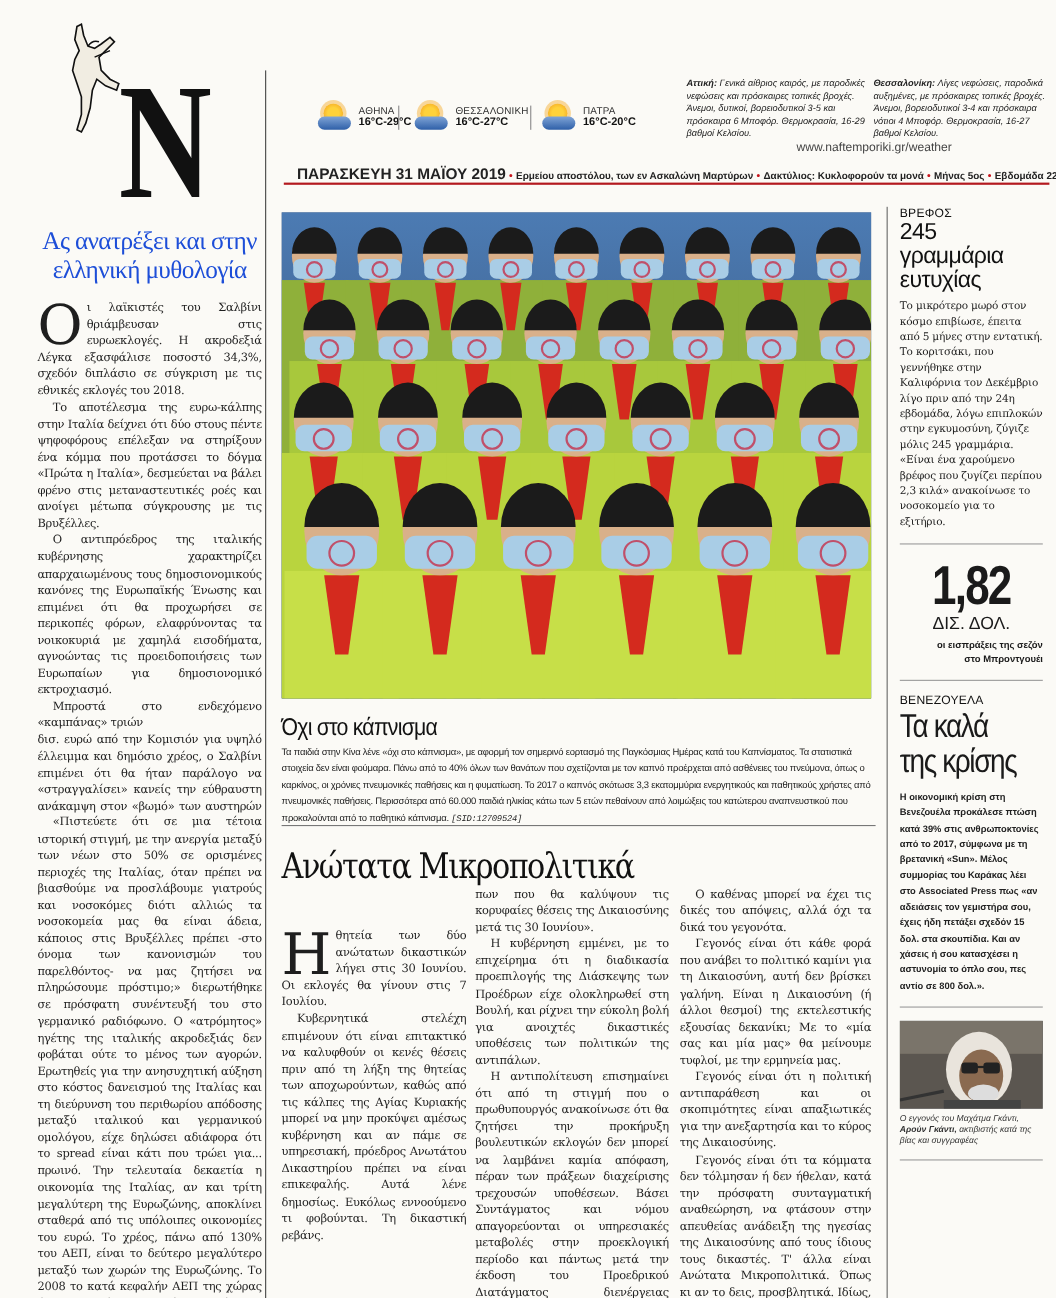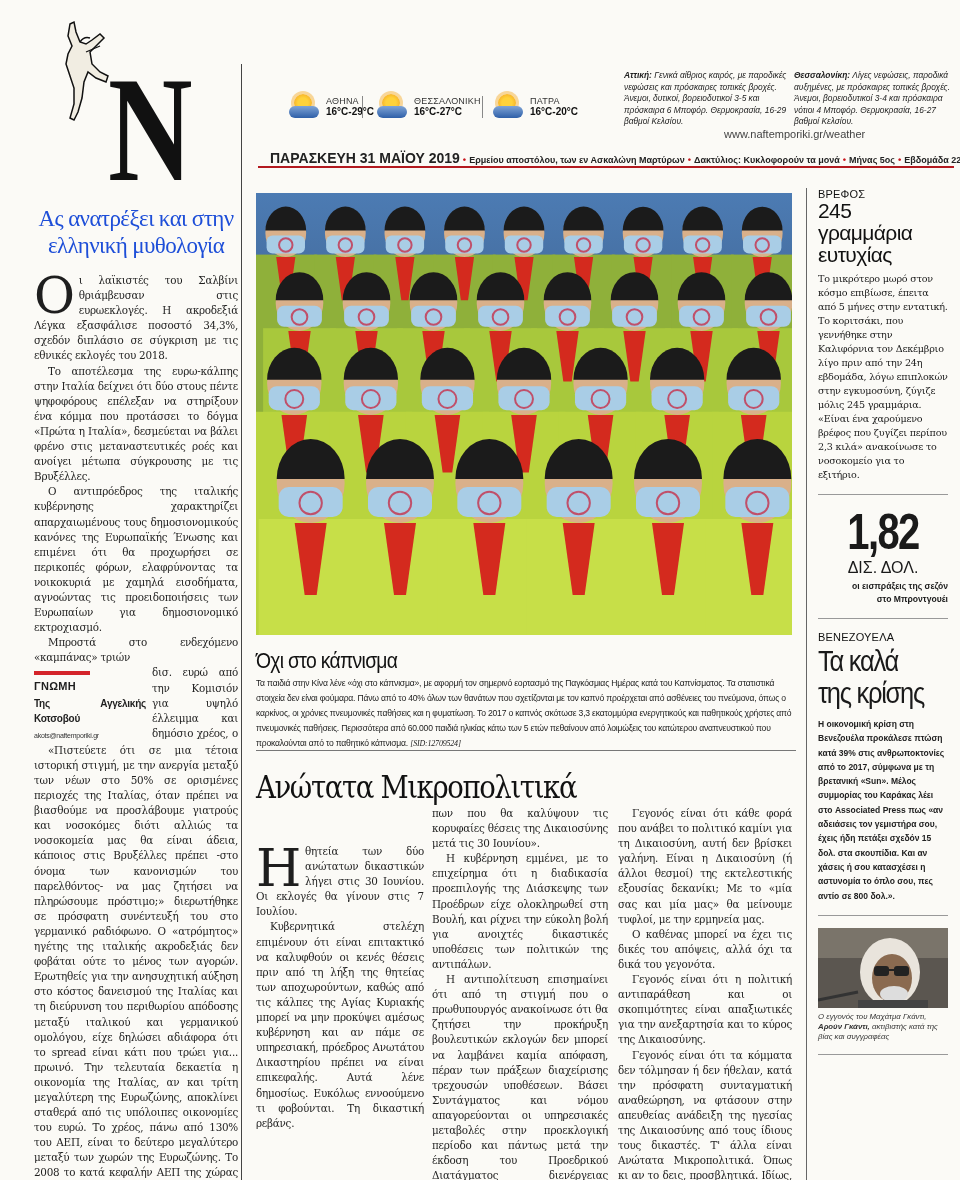--- a/index.html
+++ b/index.html
@@ -149,26 +149,20 @@
 <div id="red-rule"></div>
 
 <div id="left-col">
   <h1 id="left-title">Ας ανατρέξει και στην ελληνική μυθολογία</h1>
   <div id="left-body" class="body-text">
     <p class="first"><span class="dropcap">Ο</span><span>ι λαϊκιστές του Σαλβίνι θριάμβευσαν στις ευρωεκλογές. Η ακροδεξιά Λέγκα εξασφάλισε ποσοστό 34,3%, σχεδόν διπλάσιο σε σύγκριση με τις εθνικές εκλογές του 2018.</span></p>
     <p>Το αποτέλεσμα της ευρω-κάλπης στην Ιταλία δείχνει ότι δύο στους πέντε ψηφοφόρους επέλεξαν να στηρίξουν ένα κόμμα που προτάσσει το δόγμα «Πρώτα η Ιταλία», δεσμεύεται να βάλει φρένο στις μεταναστευτικές ροές και ανοίγει μέτωπα σύγκρουσης με τις Βρυξέλλες.</p>
     <p>Ο αντιπρόεδρος της ιταλικής κυβέρνησης χαρακτηρίζει απαρχαιωμένους τους δημοσιονομικούς κανόνες της Ευρωπαϊκής Ένωσης και επιμένει ότι θα προχωρήσει σε περικοπές φόρων, ελαφρύνοντας τα νοικοκυριά με χαμηλά εισοδήματα, αγνοώντας τις προειδοποιήσεις των Ευρωπαίων για δημοσιονομικό εκτροχιασμό.</p>
     <p>Μπροστά στο ενδεχόμενο «καμπάνας» τριών</p>
     <div style="display:flex; gap:6px;">
-      <div class="byline" style="width:112px; flex:none;">
-        <div class="bar"></div>
-        <div class="kind">ΓΝΩΜΗ</div>
-        <div class="author">Της Αγγελικής Κοτσοβού</div>
-        <div class="email">akots@naftemporiki.gr</div>
-      </div>
       <p style="text-indent:0; flex:1; max-height:75px; overflow:hidden;">δισ. ευρώ από την Κομισιόν για υψηλό έλλειμμα και δημόσιο χρέος, ο Σαλβίνι επιμένει ότι θα ήταν παράλογο να «στραγγαλίσει» κανείς την εύθραυστη ανάκαμψη στον «βωμό» των αυστηρών ευρωπαϊκών κανόνων.</p>
     </div>
     <p>«Πιστεύετε ότι σε μια τέτοια ιστορική στιγμή, με την ανεργία μεταξύ των νέων στο 50% σε ορισμένες περιοχές της Ιταλίας, όταν πρέπει να βιασθούμε να προσλάβουμε γιατρούς και νοσοκόμες διότι αλλιώς τα νοσοκομεία μας θα είναι άδεια, κάποιος στις Βρυξέλλες πρέπει -στο όνομα των κανονισμών του παρελθόντος- να μας ζητήσει να πληρώσουμε πρόστιμο;» διερωτήθηκε σε πρόσφατη συνέντευξή του στο γερμανικό ραδιόφωνο. Ο «ατρόμητος» ηγέτης της ιταλικής ακροδεξιάς δεν φοβάται ούτε το μένος των αγορών. Ερωτηθείς για την ανησυχητική αύξηση στο κόστος δανεισμού της Ιταλίας και τη διεύρυνση του περιθωρίου απόδοσης μεταξύ ιταλικού και γερμανικού ομολόγου, είχε δηλώσει αδιάφορα ότι το spread είναι κάτι που τρώει για... πρωινό. Την τελευταία δεκαετία η οικονομία της Ιταλίας, αν και τρίτη μεγαλύτερη της Ευρωζώνης, αποκλίνει σταθερά από τις υπόλοιπες οικονομίες του ευρώ. Το χρέος, πάνω από 130% του ΑΕΠ, είναι το δεύτερο μεγαλύτερο μεταξύ των χωρών της Ευρωζώνης. Το 2008 το κατά κεφαλήν ΑΕΠ της χώρας ήταν σχεδόν 6% πάνω από τον ευρωπαϊκό μέσο όρο, ενώ τώρα είναι 6% κάτω.</p>
 
   </div>
 </div>
 
 <div id="photo">
   <svg viewBox="0 0 536 442" preserveAspectRatio="none">
     <defs>
@@ -419,42 +413,42 @@
           <rect x="469.3333333333333" y="294" width="64" height="30" rx="10" fill="#a9cde6"></rect>
           <circle cx="501.3333333333333" cy="310" r="11.200000000000001" fill="none" stroke="#c0506a" stroke-width="2"></circle>
         </g>
       </g>
   </svg>
 </div>
 
 <div id="photo-title">Όχι στο κάπνισμα</div>
 <div id="photo-caption">
   <span>Τα παιδιά στην Κίνα λένε «όχι στο κάπνισμα», με αφορμή τον σημερινό εορτασμό της Παγκόσμιας Ημέρας κατά του Καπνίσματος. Τα στατιστικά στοιχεία δεν είναι φούμαρα. Πάνω από το 40% όλων των θανάτων που σχετίζονται με τον καπνό προέρχεται από ασθένειες του πνεύμονα, όπως ο καρκίνος, οι χρόνιες πνευμονικές παθήσεις και η φυματίωση. Το 2017 ο καπνός σκότωσε 3,3 εκατομμύρια ενεργητικούς και παθητικούς χρήστες από πνευμονικές παθήσεις. Περισσότερα από 60.000 παιδιά ηλικίας κάτω των 5 ετών πεθαίνουν από λοιμώξεις του κατώτερου αναπνευστικού που προκαλούνται από το παθητικό κάπνισμα.</span>
-  <i style="font-family:Liberation Serif, serif; font-size:8px;">[SID:12709524]</i>
+  <i style="font-family:Liberation Mono, monospace; font-size:8px;">[SID:12709524]</i>
 </div>
 
 <div id="mid-rule"></div>
 
 <div id="mid-title">Ανώτατα Μικροπολιτικά</div>
 
 <div id="c1" class="col3 body-text" style="width:168px;">
   <p class="first" style="margin-top:22px;"><span class="dropcap" style="font-size:52px; line-height:42px;">Η</span><span>θητεία των δύο ανώτατων δικαστικών λήγει στις 30 Ιουνίου. Οι εκλογές θα γίνουν στις 7 Ιουλίου.</span></p>
   <p>Κυβερνητικά στελέχη επιμένουν ότι είναι επιτακτικό να καλυφθούν οι κενές θέσεις πριν από τη λήξη της θητείας των αποχωρούντων, καθώς από τις κάλπες της Αγίας Κυριακής μπορεί να μην προκύψει αμέσως κυβέρνηση και αν πάμε σε υπηρεσιακή, πρόεδρος Ανωτάτου Δικαστηρίου πρέπει να είναι επικεφαλής. Αυτά λένε δημοσίως. Ευκόλως εννοούμενο τι φοβούνται. Τη δικαστική ρεβάνς.</p>
 
 </div>
 
 <div id="c2" class="col3 body-text" style="width:176px;">
   <p class="first">πων που θα καλύψουν τις κορυφαίες θέσεις της Δικαιοσύνης μετά τις 30 Ιουνίου».</p>
   <p>Η κυβέρνηση εμμένει, με το επιχείρημα ότι η διαδικασία προεπιλογής της Διάσκεψης των Προέδρων είχε ολοκληρωθεί στη Βουλή, και ρίχνει την εύκολη βολή για ανοιχτές δικαστικές υποθέσεις των πολιτικών της αντιπάλων.</p>
   <p>Η αντιπολίτευση επισημαίνει ότι από τη στιγμή που ο πρωθυπουργός ανακοίνωσε ότι θα ζητήσει την προκήρυξη βουλευτικών εκλογών δεν μπορεί να λαμβάνει καμία απόφαση, πέραν των πράξεων διαχείρισης τρεχουσών υποθέσεων. Βάσει Συντάγματος και νόμου απαγορεύονται οι υπηρεσιακές μεταβολές στην προεκλογική περίοδο και πάντως μετά την έκδοση του Προεδρικού Διατάγματος διενέργειας εκλογών. Επισήμως δεν έχει αρχίσει (προεκλογική περίοδος), επί της ουσίας, όμως, το παιχνίδι έχει ανοίξει.</p>
 </div>
 
 <div id="c3" class="col3 body-text" style="width:174px;">
+  <p>Ο καθένας μπορεί να έχει τις δικές του απόψεις, αλλά όχι τα δικά του γεγονότα.</p>
   <p>Γεγονός είναι ότι κάθε φορά που ανάβει το πολιτικό καμίνι για τη Δικαιοσύνη, αυτή δεν βρίσκει γαλήνη. Είναι η Δικαιοσύνη (ή άλλοι θεσμοί) της εκτελεστικής εξουσίας δεκανίκι; Με το «μία σας και μία μας» θα μείνουμε τυφλοί, με την ερμηνεία μας.</p>
-  <p>Ο καθένας μπορεί να έχει τις δικές του απόψεις, αλλά όχι τα δικά του γεγονότα.</p>
   <p>Γεγονός είναι ότι η πολιτική αντιπαράθεση και οι σκοπιμότητες είναι απαξιωτικές για την ανεξαρτησία και το κύρος της Δικαιοσύνης.</p>
   <p>Γεγονός είναι ότι τα κόμματα δεν τόλμησαν ή δεν ήθελαν, κατά την πρόσφατη συνταγματική αναθεώρηση, να φτάσουν στην απευθείας ανάδειξη της ηγεσίας της Δικαιοσύνης από τους ίδιους τους δικαστές. Τ' άλλα είναι Ανώτατα Μικροπολιτικά. Όπως κι αν το δεις, προσβλητικά. Ιδίως, για τους δικαστές που θα επιλεγούν ή δεν θα επιλεγούν.</p>
 
 </div>
 
 <div id="right-col">
   <div>
     <div class="kicker">ΒΡΕΦΟΣ</div>
     <div class="right-headline">245 γραμμάρια ευτυχίας</div>
     <div class="right-body">Το μικρότερο μωρό στον κόσμο επιβίωσε, έπειτα από 5 μήνες στην εντατική. Το κοριτσάκι, που γεννήθηκε στην Καλιφόρνια τον Δεκέμβριο λίγο πριν από την 24η εβδομάδα, λόγω επιπλοκών στην εγκυμοσύνη, ζύγιζε μόλις 245 γραμμάρια. «Είναι ένα χαρούμενο βρέφος που ζυγίζει περίπου 2,3 κιλά» ανακοίνωσε το νοσοκομείο για το εξιτήριο.</div>

